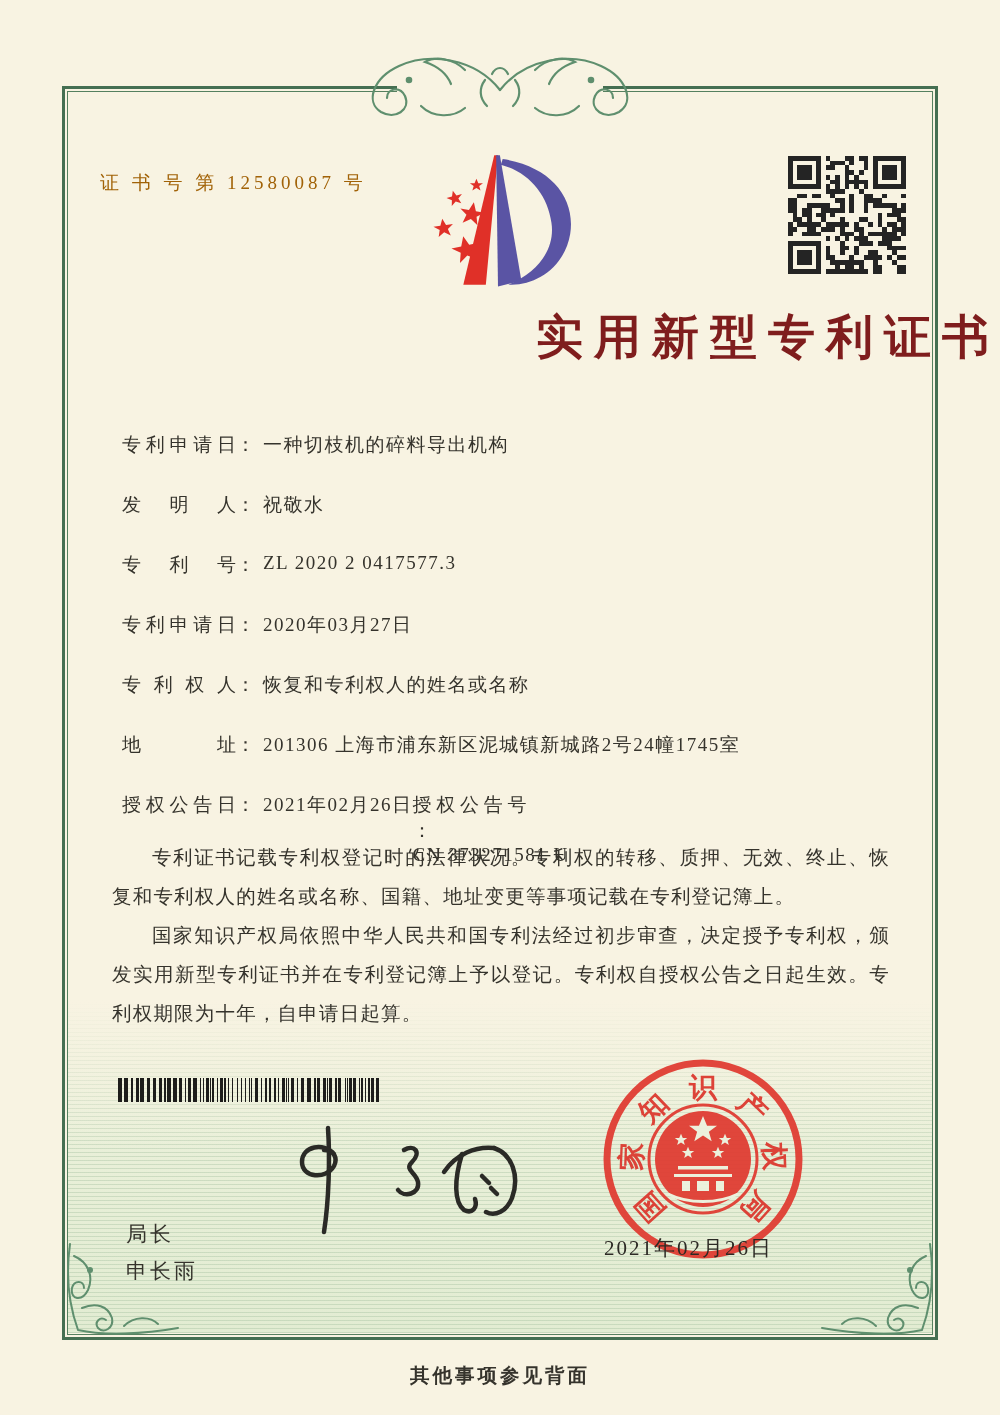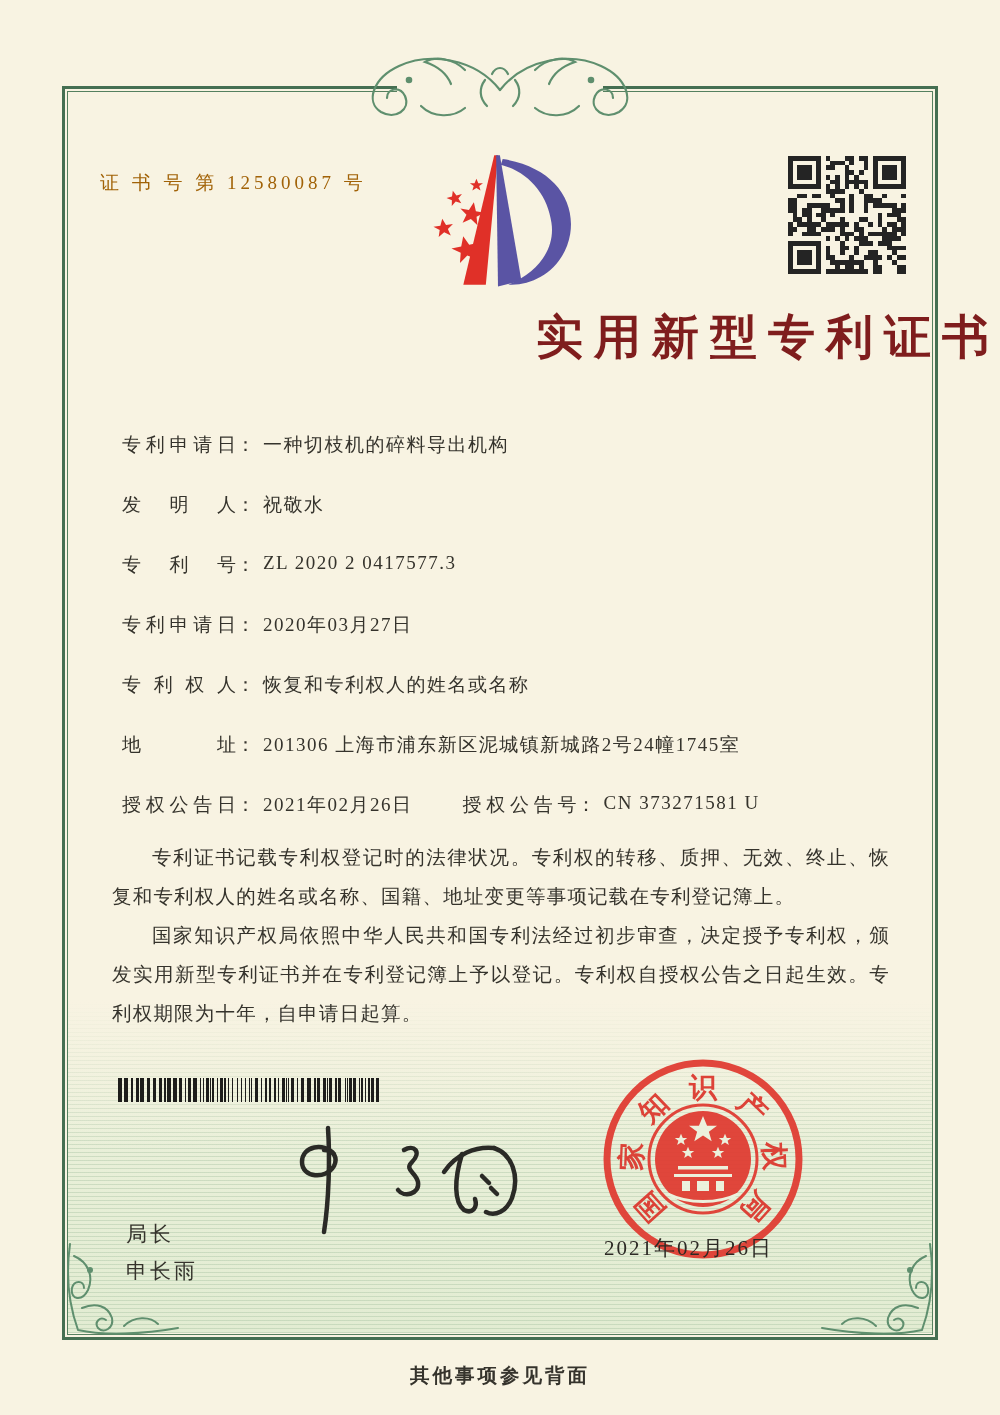--- a/index.html
+++ b/index.html
@@ -19,21 +19,21 @@
   .logo{position:absolute;left:408px;top:144px;width:180px;height:150px;}
   .qr{position:absolute;left:788px;top:156px;width:118px;height:118px;}
   .title{position:absolute;left:0;top:306px;width:100%;text-align:right;font-size:47px;font-weight:bold;
          letter-spacing:11px;color:#7f1d1d;}
   .fields{position:absolute;left:122px;top:432px;width:770px;font-size:19px;}
   .frow{height:60px;display:flex;align-items:flex-start;white-space:nowrap;}
   .flabel{display:inline-block;width:114px;text-align:justify;text-align-last:justify;}
   .fcolon{display:inline-block;margin-right:8px;}
   .fvalue{letter-spacing:1.5px;}
   .grant-group{display:flex;justify-content:flex-end;}
-  .grant-gap{margin-left:50px;}
+  .grant-gap{flex-direction:column;}
   .paras{position:absolute;left:112px;top:838px;width:778px;}
   .paras p{margin:0;font-size:19.5px;line-height:39px;letter-spacing:1.2px;text-indent:2.05em;text-align:justify;}
   .barcode{position:absolute;left:118px;top:1078px;width:262px;height:24px;}
   .signer{position:absolute;left:126px;top:1216px;font-size:21px;letter-spacing:3px;line-height:37px;}
   .signature{position:absolute;left:276px;top:1120px;width:260px;height:120px;}
   .seal{position:absolute;left:598px;top:1054px;width:210px;height:210px;opacity:.93;z-index:4;}
   .seal-char{position:absolute;left:50%;top:50%;font-size:28px;font-weight:bold;color:#dc362c;
              transform:translate(-50%,-50%) rotate(var(--a)) translateY(-71px);}
   .seal-date{position:absolute;left:604px;top:1234px;width:190px;font-size:21px;letter-spacing:2px;
              color:#2c2a25;z-index:5;}

